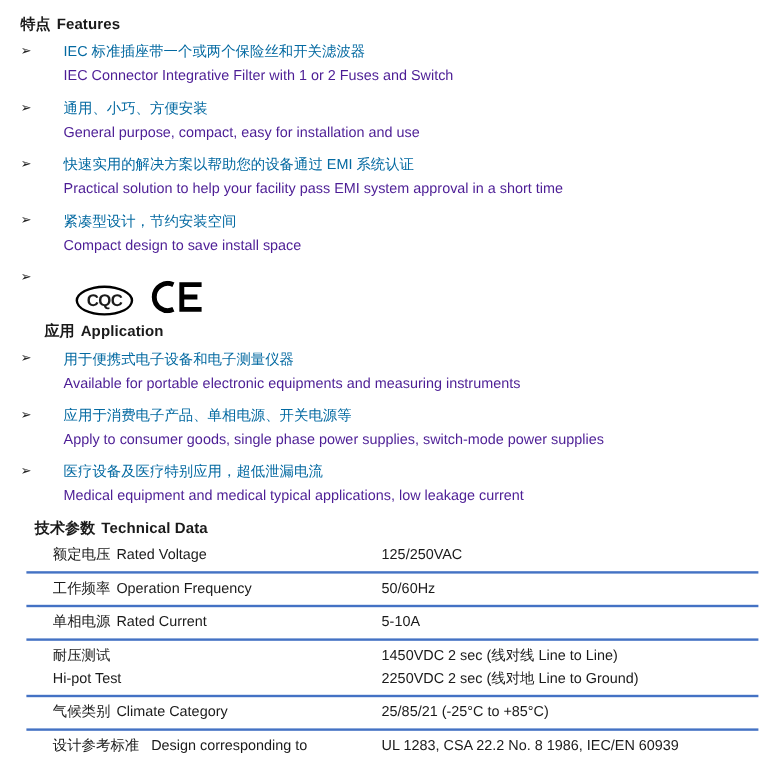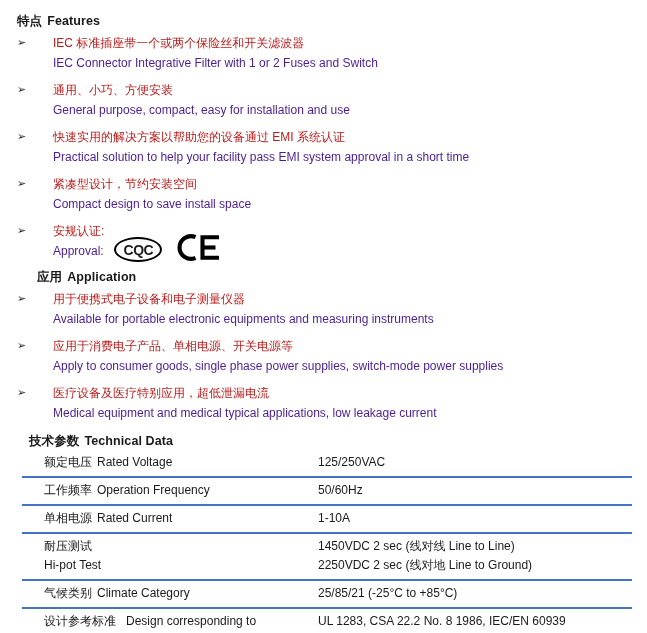--- a/index.html
+++ b/index.html
@@ -49,21 +49,21 @@
     top: 0px;
     font-size: 11px;
     line-height: 19px;
     color: #222;
     font-family: "DejaVu Sans", sans-serif;
   }
   .line-cn {
     font-size: 12px;
     line-height: 20px;
     white-space: nowrap;
-    color: #b91c1c;
+    color: #0369a1;
   }
   .line-en {
     font-size: 12px;
     line-height: 20px;
     white-space: nowrap;
     color: #4c1d95;
   }
 
   
   .approval-item { margin-bottom: 0; }
@@ -163,24 +163,20 @@
 
     <li class="bullet-item">
       <span class="bullet-marker">➢</span>
       <div class="line-cn">紧凑型设计，节约安装空间</div>
       <div class="line-en">Compact design to save install space</div>
     </li>
 
     <li class="bullet-item approval-item">
       <span class="bullet-marker">➢</span>
       <div class="approval-grid">
-        <div class="approval-labels">
-          <div class="line-cn">安规认证:</div>
-          <div class="line-en">Approval:</div>
-        </div>
         <div class="approval-marks">
           <div class="cqc-mark">CQC</div>
           <div class="ce-mark">
             <svg width="46" height="27" viewBox="0 0 46 27" aria-hidden="true">
 
               <path d="M19.5 3.2 A 11.3 11.3 0 1 0 19.5 23.8" fill="none" stroke="#000" stroke-width="4.1" stroke-linecap="butt"></path>
 
               <path d="M43 3.2 L26.5 3.2 L26.5 23.8 L43 23.8" fill="none" stroke="#000" stroke-width="4.1" stroke-linecap="butt"></path>
               <path d="M26.5 13.5 L39.5 13.5" fill="none" stroke="#000" stroke-width="4.1" stroke-linecap="butt"></path>
             </svg>
@@ -241,21 +237,21 @@
       <div class="tech-value">
         <div class="tech-text">50/60Hz</div>
       </div>
     </div>
 
     <div class="tech-row">
       <div class="tech-label">
         <div class="tech-text"><span>单相电源</span><span class="sp"></span><span>Rated Current</span></div>
       </div>
       <div class="tech-value">
-        <div class="tech-text">1-10A</div>
+        <div class="tech-text">5-10A</div>
       </div>
     </div>
 
     <div class="tech-row">
       <div class="tech-label">
         <div class="tech-text">耐压测试</div>
         <div class="tech-text">Hi-pot Test</div>
       </div>
       <div class="tech-value">
         <div class="tech-text">1450VDC 2 sec (线对线 Line to Line)</div>

